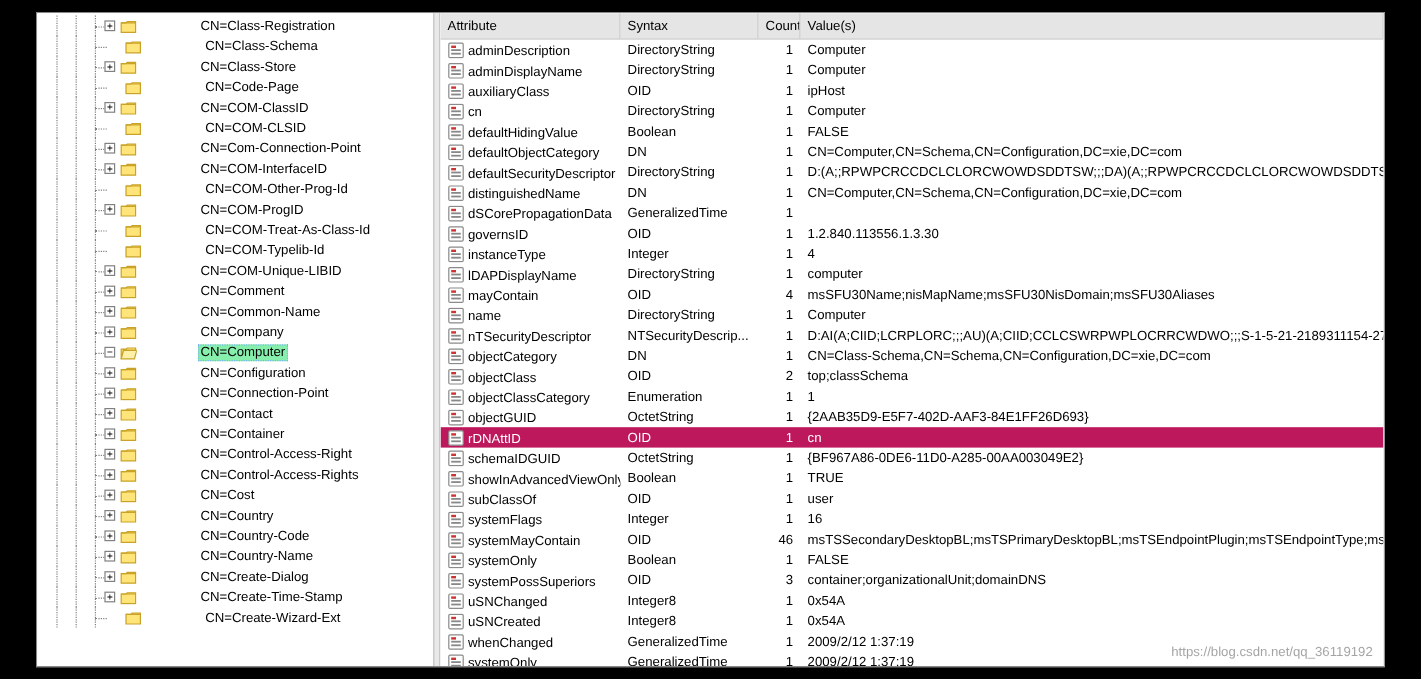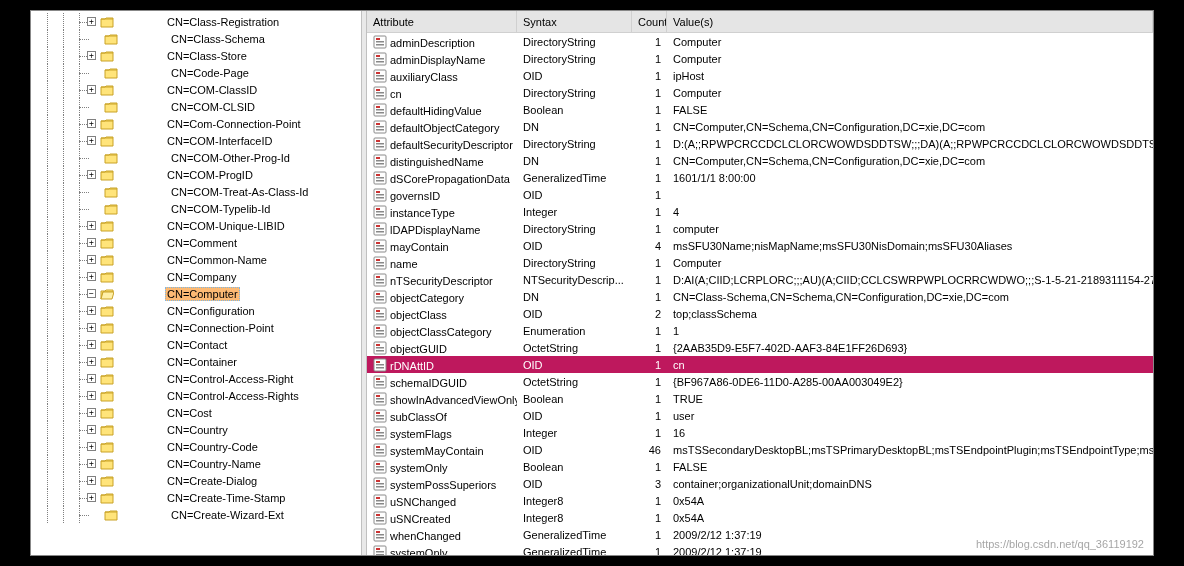--- a/index.html
+++ b/index.html
@@ -70,21 +70,21 @@
     margin-right: 4px;
     display: inline-block;
     position: relative;
   }
   .folder-icon svg { display:block; }
   .tree-label {
     padding: 0 2px;
     margin-left: 47px;
   }
   .tree-label.selected {
-    background: #fdba74;
+    background: #86efac;
     border: 1px dotted #7ab7e8;
     padding: 0 1px;
   }
   
   .attr-header {
     display: flex;
     align-items: center;
     height: 22px;
     background: #e5e5e5;
     border-bottom: 1px solid #d0d0d0;
@@ -815,31 +815,31 @@
           </div>
           <div class="attr-row">
             <div class="col col-attr">
               <span class="attr-ico"><svg width="14" height="14">
                   <use href="#attrIcon"></use>
                 </svg></span>
               <span>dSCorePropagationData</span>
             </div>
             <div class="col col-syntax">GeneralizedTime</div>
             <div class="col col-count">1</div>
-            <div class="col col-value">1601/1/1 8:00:00</div>
           </div>
           <div class="attr-row">
             <div class="col col-attr">
               <span class="attr-ico"><svg width="14" height="14">
                   <use href="#attrIcon"></use>
                 </svg></span>
               <span>governsID</span>
             </div>
             <div class="col col-syntax">OID</div>
             <div class="col col-count">1</div>
+            <div class="col col-value">1.2.840.113556.1.3.30</div>
           </div>
           <div class="attr-row">
             <div class="col col-attr">
               <span class="attr-ico"><svg width="14" height="14">
                   <use href="#attrIcon"></use>
                 </svg></span>
               <span>instanceType</span>
             </div>
             <div class="col col-syntax">Integer</div>
             <div class="col col-count">1</div>

